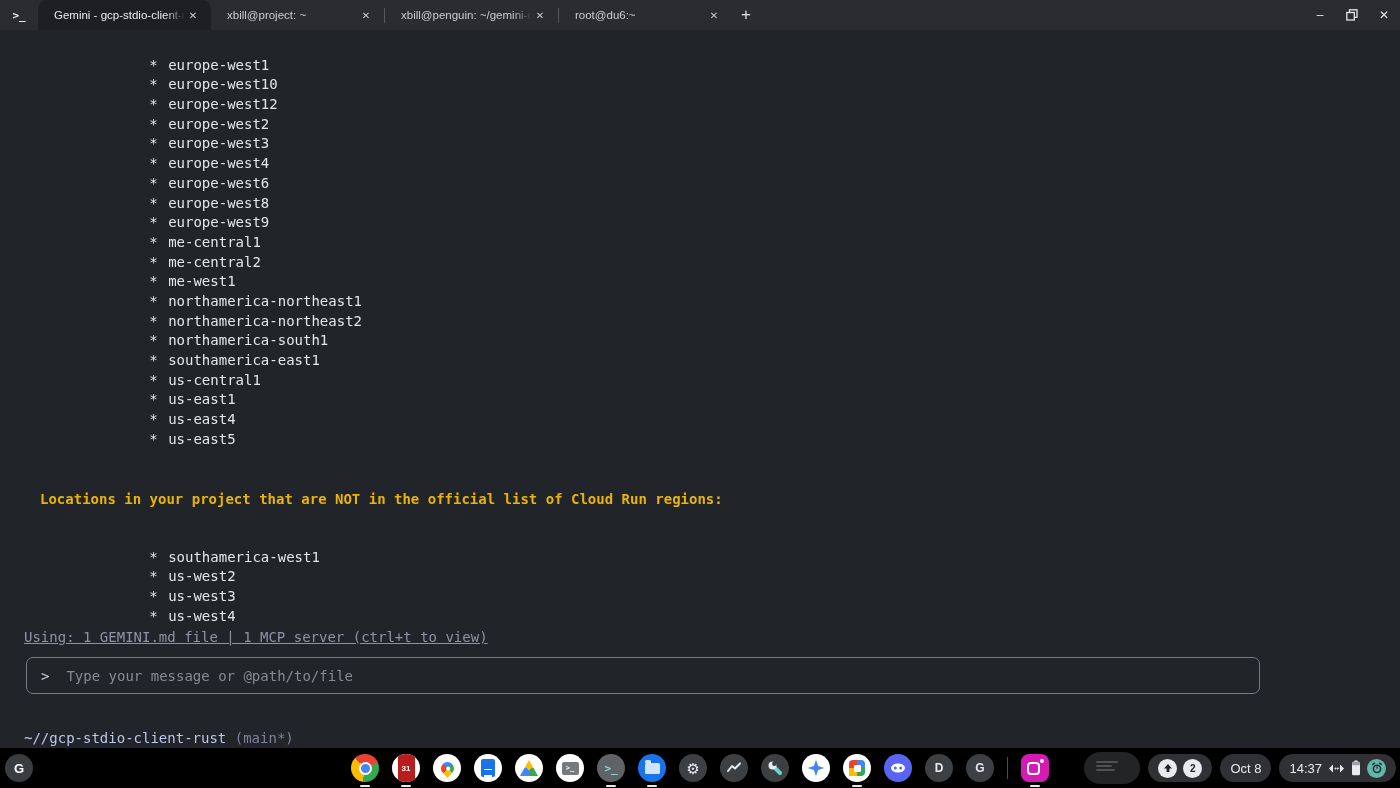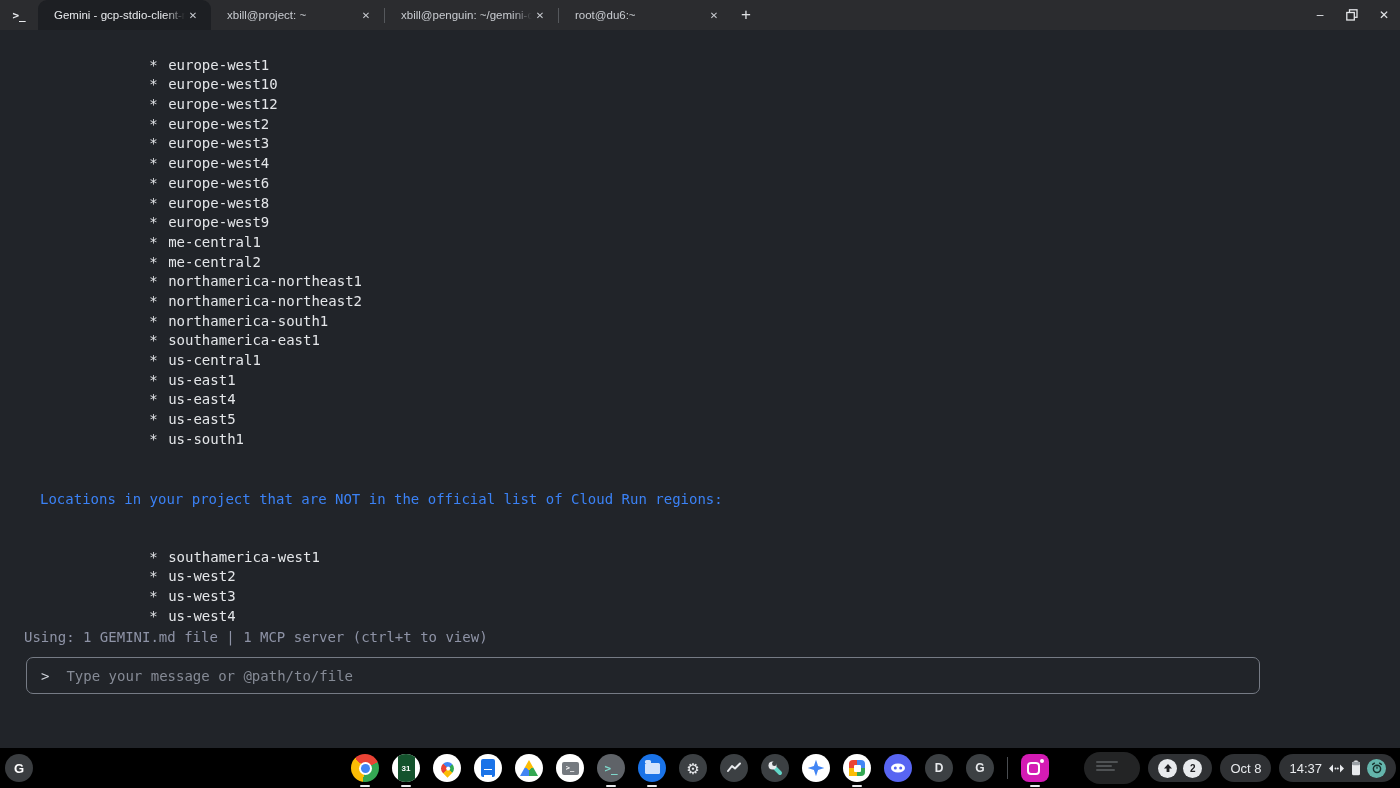--- a/index.html
+++ b/index.html
@@ -30,23 +30,23 @@
   .winctl .wc { width:16px; height:16px; display:flex; align-items:center; justify-content:center;
                 font-size:12px; }
 
   
   .terminal { position:absolute; left:16px; top:30px; width:1400px; height:718px; background:#212429;
               font-family:"DejaVu Sans Mono", monospace; font-size:14px; color:#e4e6e9; }
   .rlist { position:absolute; left:24px; }
   .rrow { height:19.7px; line-height:19.7px; padding-left:8px; white-space:pre; }
   .bullet { display:inline-block; width:19px; }
   .hline { position:absolute; left:24px; top:459px; height:20px; line-height:20px;
-           font-weight:normal; color:#3b82f6; white-space:pre; }
+           font-weight:bold; color:#eab308; white-space:pre; }
   .usingline { position:absolute; left:8px; top:597px; height:20px; line-height:20px;
-               color:#8e93a6; white-space:pre; }
+               color:#8e93a6; white-space:pre;text-decoration:underline; }
   .inputbox { position:absolute; left:10px; top:627px; width:1234px; height:37px;
               border:1px solid #767b85; border-radius:7px; display:flex; align-items:center;
               padding:0 14px; gap:17px; background:#212429; }
   .inputbox .prompt { color:#cfd3da; }
   .inputbox input { flex:1; background:transparent; border:none; outline:none;
                     font:14px "DejaVu Sans Mono", monospace; color:#e4e6e9; }
   .inputbox input::placeholder { color:#868b96; opacity:1; }
   .statusbar { position:absolute; left:8px; top:678px; width:1236px; height:20px;
                line-height:20px; white-space:pre; }
   .st-left  { position:absolute; left:0; }
@@ -67,21 +67,21 @@
               width:10px; height:2px; background:#e8eaed; border-radius:1px; }
   .circ { width:28px; height:28px; border-radius:50%; display:flex; align-items:center;
           justify-content:center; overflow:hidden; position:relative; }
   .circ.white { background:#fff; }
   .circ.gray  { background:#5f6368; }
   .circ.dark  { background:#3c4043; }
   .ic-chrome { background:conic-gradient(from -45deg,#ea4335 0 110deg,#34a853 110deg 235deg,#fbbc05 235deg 360deg); }
   .ic-chrome .ring { width:13px; height:13px; border-radius:50%; background:#fff;
                      display:flex; align-items:center; justify-content:center; }
   .ic-chrome .core { width:9px; height:9px; border-radius:50%; background:#4285f4; }
-  .cal-sq { width:17px; height:33px; border-radius:3px; background:#14532d; color:#fff;
+  .cal-sq { width:17px; height:33px; border-radius:3px; background:#b91c1c; color:#fff;
             font:bold 8px "Liberation Sans",sans-serif; display:flex; align-items:center;
             justify-content:center;text-align:center; }
   .pin { width:13px; height:13px; border-radius:50% 50% 50% 0; transform:rotate(-45deg);
          background:conic-gradient(#4285f4 0 90deg,#34a853 90deg 180deg,#fbbc05 180deg 270deg,#ea4335 270deg 360deg);
          position:relative; }
   .pin::after { content:""; position:absolute; left:4.5px; top:4.5px; width:4px; height:4px;
                 border-radius:50%; background:#fff; }
   .doc-sq { width:14px; height:18px; border-radius:2px; background:#1a73e8;
             background-image:repeating-linear-gradient(#1a73e8 0 5px,#fff 5px 6.5px);
             background-size:8px 100%; background-position:3px 5px; background-repeat:no-repeat; }
@@ -199,20 +199,23 @@
           <div class="rrow">
             <span class="bullet">*</span><span>europe-west9</span>
           </div>
           <div class="rrow">
             <span class="bullet">*</span><span>me-central1</span>
           </div>
           <div class="rrow">
             <span class="bullet">*</span><span>me-central2</span>
           </div>
           <div class="rrow">
+            <span class="bullet">*</span><span>me-west1</span>
+          </div>
+          <div class="rrow">
             <span class="bullet">*</span><span>northamerica-northeast1</span>
           </div>
           <div class="rrow">
             <span class="bullet">*</span><span>northamerica-northeast2</span>
           </div>
           <div class="rrow">
             <span class="bullet">*</span><span>northamerica-south1</span>
           </div>
           <div class="rrow">
             <span class="bullet">*</span><span>southamerica-east1</span>
@@ -221,23 +224,20 @@
             <span class="bullet">*</span><span>us-central1</span>
           </div>
           <div class="rrow">
             <span class="bullet">*</span><span>us-east1</span>
           </div>
           <div class="rrow">
             <span class="bullet">*</span><span>us-east4</span>
           </div>
           <div class="rrow">
             <span class="bullet">*</span><span>us-east5</span>
-          </div>
-          <div class="rrow">
-            <span class="bullet">*</span><span>us-south1</span>
           </div>
         </div>
 
       <div class="hline">Locations in your project that are NOT in the official list of Cloud Run regions:</div>
 
       <div class="rlist" style="top:498px">
 
       <div class="rrow">
             <span class="bullet">*</span><span>southamerica-west1</span>
           </div>
@@ -253,20 +253,21 @@
         </div>
 
       <div class="usingline">Using: 1 GEMINI.md file | 1 MCP server (ctrl+t to view)</div>
 
       <div class="inputbox">
         <span class="prompt">&gt;</span>
         <input type="text" placeholder="Type your message or @path/to/file" style="">
       </div>
 
       <div class="statusbar">
+        <span class="st-left"><span class="c-repo">~//gcp-stdio-client-rust</span> <span class="c-dim">(main*)</span></span>
 
         <span class="st-mid"><span class="c-red">no sandbox</span> <span class="c-dim">(see /docs)</span></span>
 
         
       </div>
     </div>
   </div>
 
   <div class="shelf">
 

